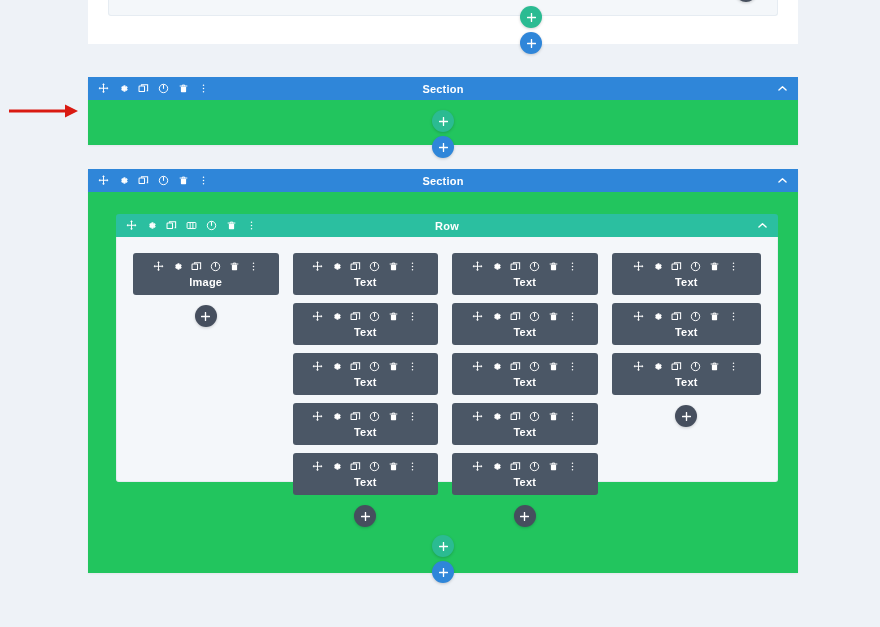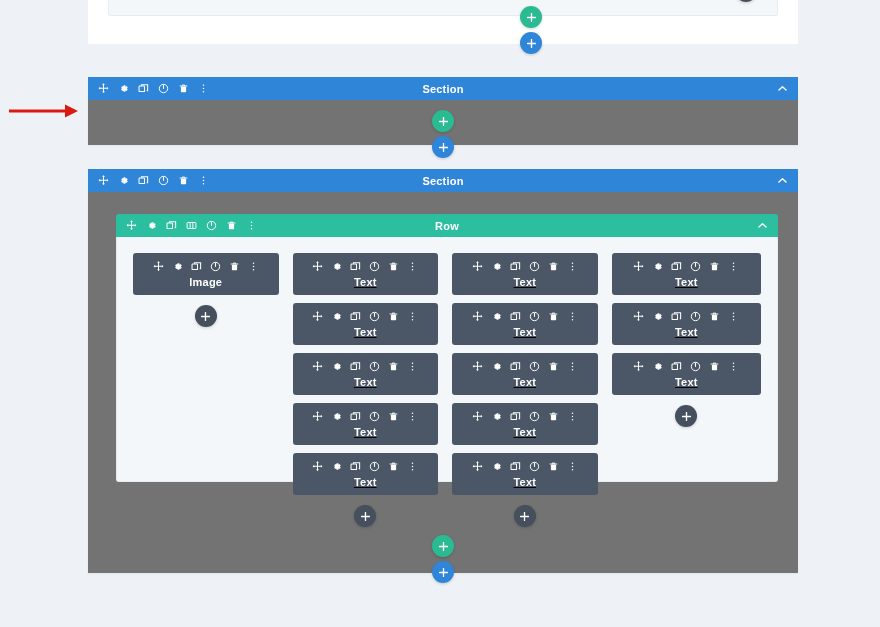--- a/index.html
+++ b/index.html
@@ -18,21 +18,21 @@
 
   
   .ico { display:inline-block; line-height:0; vertical-align:middle; }
   .ico svg { display:block; }
 
   
   .section-wrap {
     position: absolute;
     left: 88px;
     width: 710px;
-    background: #737373;
+    background: #22c55e;
     box-shadow: 0 1px 2px rgba(0,0,0,.05);
   }
 
   .bar {
     position: relative;
     height: 23px;
     display: flex;
     align-items: center;
     padding: 0 10px;
     color: #ffffff;
@@ -82,21 +82,21 @@
     border-top: none;
     border-radius: 0 0 3px 3px;
     padding: 0;
   }
   .cols {
     display: flex;
     align-items: flex-start;
     padding: 16px 16px 0 16px;
   }
   .col { display: flex; flex-direction: column; align-items: center; }
-  .col + .col { margin-left: 0; text-decoration: underline; }
+  .col + .col { margin-left: 0; }
 
   .module {
     background: #4b5766;
     border-radius: 3px;
     width: 100%;
     padding: 8px 0 7px 0;
     margin-bottom: 8px;
     text-align: center;
     color: #fff;
     cursor: pointer;

